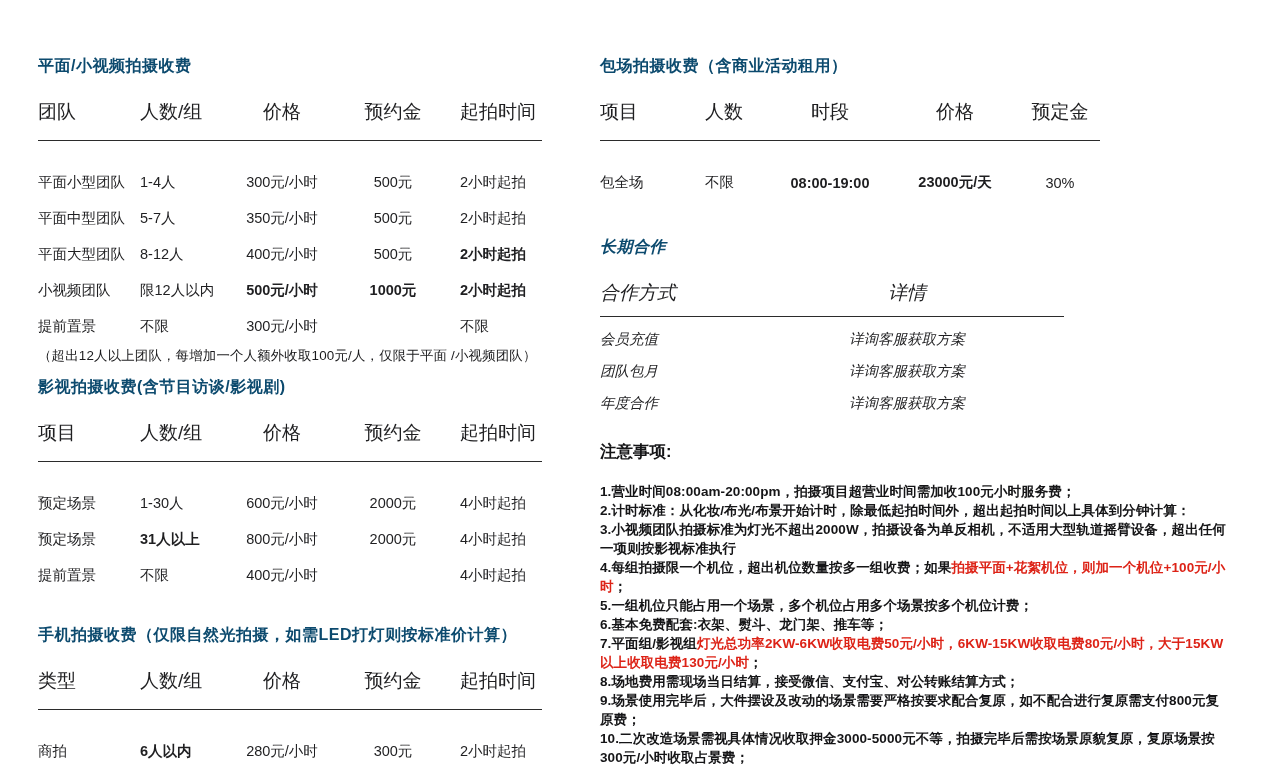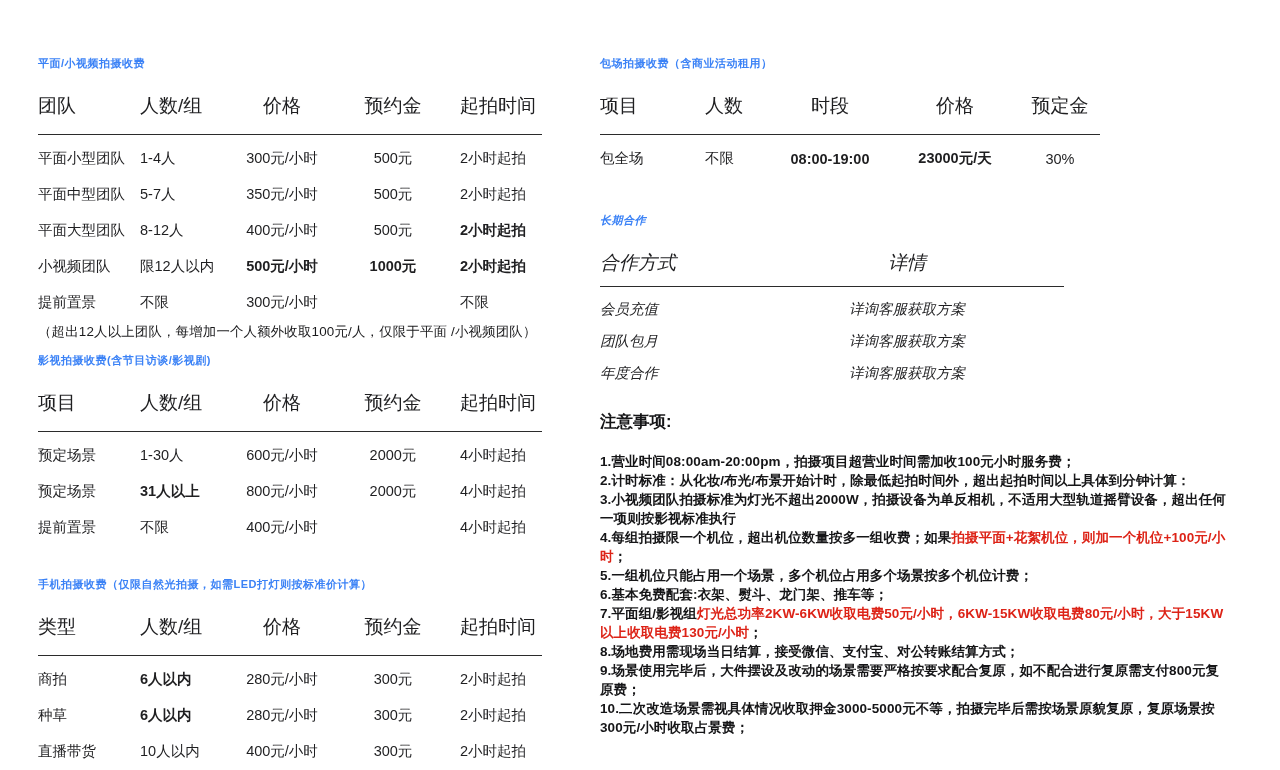--- a/index.html
+++ b/index.html
@@ -6,28 +6,28 @@
   html, body { background: #ffffff; }
   body {
     width: 1280px; height: 770px; overflow: hidden;
     font-family: "Liberation Sans", "DejaVu Sans", sans-serif;
     color: #1a1a1c;
   }
   .page { display: flex; padding: 56px 8px 0 38px; gap: 56px; }
   .col-left  { width: 506px; flex: 0 0 506px; }
   .col-right { width: 628px; flex: 0 0 628px; }
 
-  .sec-title { font-size: 11px; font-weight: 700; letter-spacing: .5px; margin: 0 0 22px 0; color:#3b82f6; }
+  .sec-title { font-size: 16px; font-weight: 700; letter-spacing: .5px; margin: 0 0 22px 0; color:#0c4a6e; }
   .price-table { border-collapse: collapse; table-layout: fixed; }
   .price-table th {
     font-weight: 400; font-size: 19px; padding: 0 0 15px 0; color:#1f1f21;
   }
   .price-table thead tr { border-bottom: 1.5px solid #2b2b2b; }
   .price-table td { font-size: 14.5px; padding: 8.5px 0; color:#1f1f21; }
-  .price-table tbody tr:first-child td { padding-top: 14px; }
+  .price-table tbody tr:first-child td { padding-top: 32px; }
   .price-table .al { text-align: left; }
   .price-table .ac { text-align: center; }
   .price-table td.b, .price-table th.b { font-weight: 700; }
   .price-table .pad5 { padding-left: 6px; }
 
   .footnote { font-size: 13.4px; margin: 2px 0 8px 0; letter-spacing: .2px; }
 
   .sec { margin-bottom: 0; }
   .sec-film  { margin-top: 12px; }
   .sec-phone { margin-top: 32px; }

